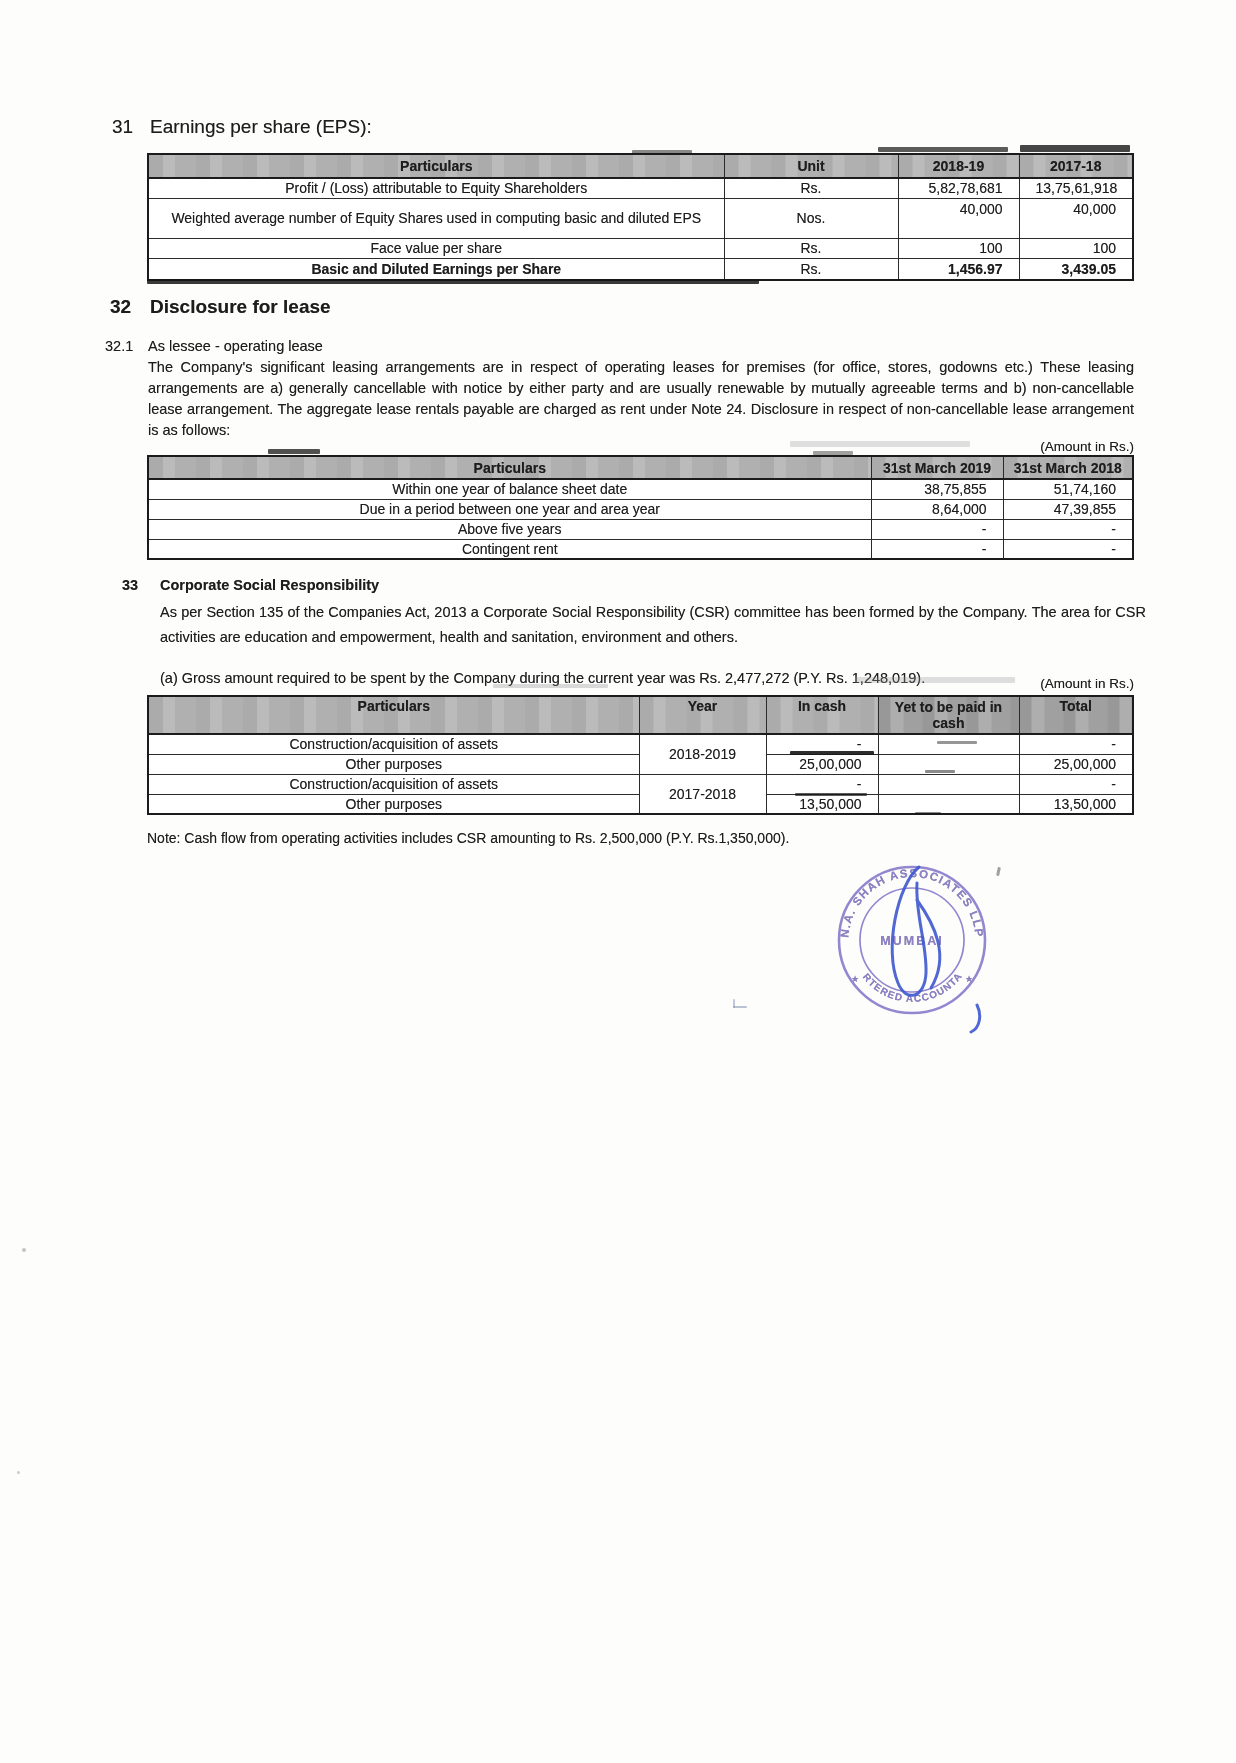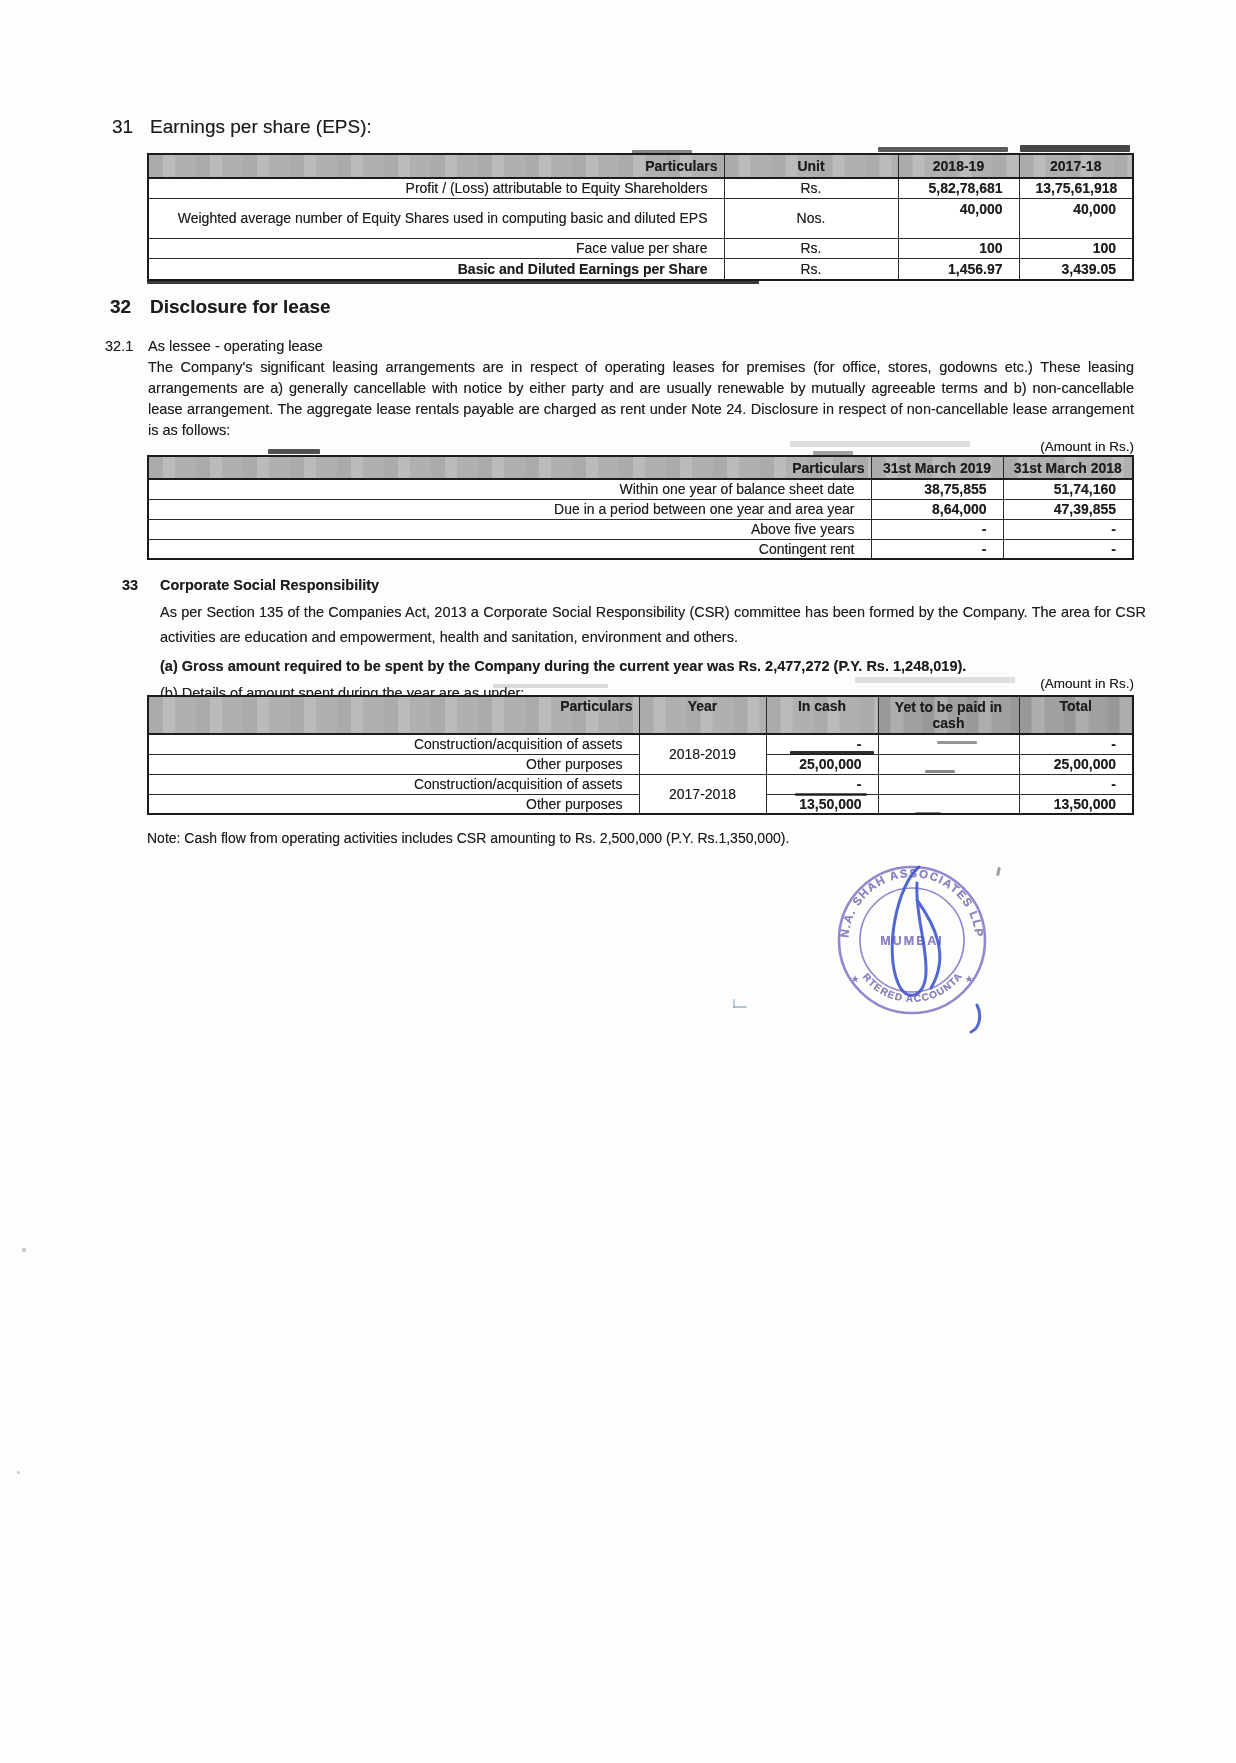--- a/index.html
+++ b/index.html
@@ -37,23 +37,23 @@
     text-align:center;
     padding:1px 6px;
     background:
       repeating-linear-gradient(90deg, rgba(0,0,0,.06) 0 14px, rgba(255,255,255,.07) 14px 26px, rgba(0,0,0,.03) 26px 47px),
       #b6b6b6;
     border-bottom:2px solid #1c1c1c;
   }
   table.doc-table th.dark{background:
       repeating-linear-gradient(90deg, rgba(0,0,0,.10) 0 12px, rgba(255,255,255,.06) 12px 25px, rgba(0,0,0,.05) 25px 44px),
       #a9a9a9;}
-  table.doc-table th.pl, table.doc-table td.pl{text-align:right;}
+  table.doc-table th.pl, table.doc-table td.pl{text-align:center;}
   table.doc-table td{padding:1px 16px;vertical-align:middle;}
-  table.doc-table td.num{text-align:right;font-weight:bold;}
+  table.doc-table td.num{text-align:right;}
   table.doc-table td.ctr{text-align:center;}
   tr.vtop td.num{vertical-align:top;padding-top:2px;}
   tr.total-row td{font-weight:bold;border-top:1.5px solid #141414;}
   tr.total-row td.ctr{font-weight:normal;}
 
   .smudge{position:absolute;background:#161616;border-radius:1px;}
   .dot{position:absolute;background:#5a5a5a;border-radius:50%;}
   .note-line{position:absolute;font-size:14px;}
   .stamp-wrap{position:absolute;left:827px;top:855px;width:170px;height:182px;}
 </style>
@@ -158,21 +158,21 @@
       </tr>
     </tbody>
   </table>
 
   <div class="body-block" style="left:122px;top:575px;width:1024px;">
     <div class="bold">
       <span class="sec-num" style="display:inline-block;min-width:38px;">33</span><span>Corporate Social Responsibility</span>
     </div>
     <div style="margin-left:38px;width:986px;line-height:25px;">
       <div class="just" style="margin-top:4px;">As per Section 135 of the Companies Act, 2013 a Corporate Social Responsibility (CSR) committee has been formed by the Company. The area for CSR activities are education and empowerment, health and sanitation, environment and others.</div>
-      <div style="margin-top:4px;font-weight:bold;">(a) Gross amount required to be spent by the Company during the current year was Rs. 2,477,272 (P.Y. Rs. 1,248,019).</div>
+      <div style="margin-top:16px;">(a) Gross amount required to be spent by the Company during the current year was Rs. 2,477,272 (P.Y. Rs. 1,248,019).</div>
       <div style="margin-top:2px;">(b) Details of amount spent during the year are as under:</div>
     </div>
   </div>
 
   <div class="amount-note" style="top:676px;">(Amount in Rs.)</div>
 
   <table class="doc-table" style="left:147px;top:695px;">
     <colgroup>
         <col style="width:491px">
         <col style="width:127px">

